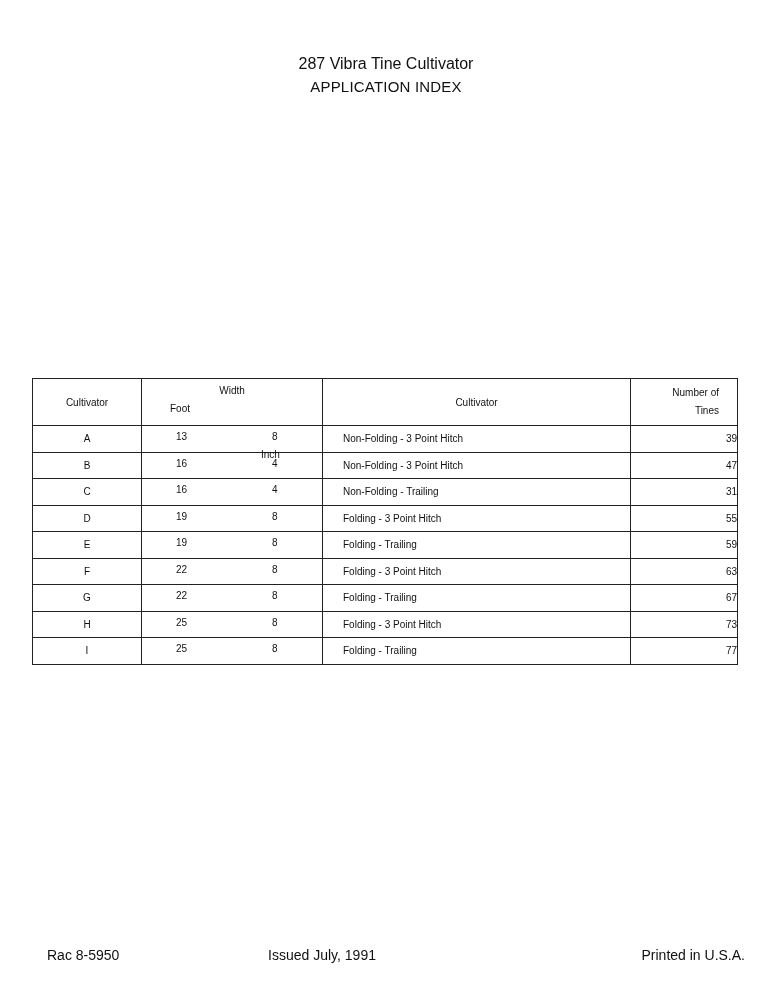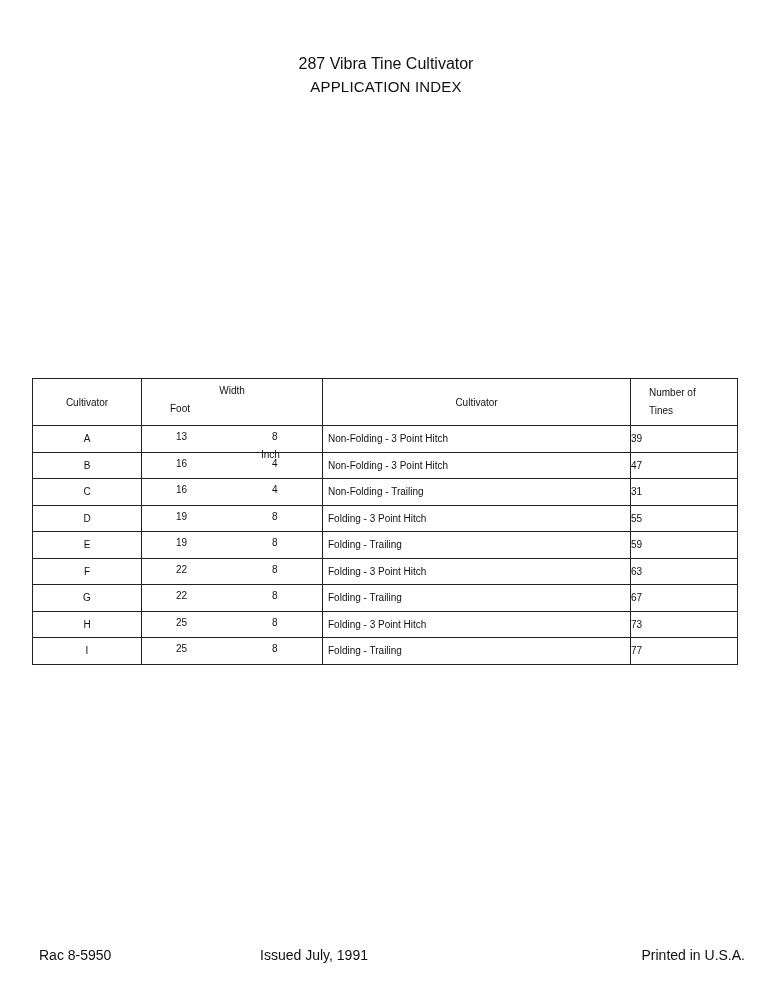--- a/index.html
+++ b/index.html
@@ -5,30 +5,30 @@
   html, body { margin: 0; padding: 0; background: #fff; }
   body { width: 772px; height: 1000px; position: relative; font-family: "Liberation Sans", sans-serif; color: #111; overflow: hidden; }
   .subtitle { position: absolute; top: 55px; left: 0; width: 772px; text-align: center; font-size: 16px; }
   .title { position: absolute; top: 78px; left: 0; width: 772px; text-align: center; font-size: 15px; letter-spacing: 0.2px; }
   table { position: absolute; top: 378px; left: 32px; width: 706px; border-collapse: collapse; font-size: 10px; table-layout: fixed; }
   td, th { border: 1.5px solid #222; font-weight: normal; padding: 0; }
   th { height: 46px; vertical-align: middle; }
   td { height: 25.5px; }
   .c1 { width: 108px; text-align: center; }
   .c2 { width: 180px; }
-  .c3 { width: 307px; text-align: left; padding-left: 5px; }
-  .c4 { text-align: left; margin-top: 12px; }
+  .c3 { width: 307px; text-align: left; padding-left: 20px; }
+  .c4 { text-align: right; margin-top: 12px; }
   .wbox { position: relative; height: 46px; }
   .wlabel { position: absolute; top: 6px; left: 0; width: 100%; }
   .wfoot { position: absolute; top: 24px; left: 28px; }
   .winch { position: absolute; top: 24px; left: 119px; margin-top: 46px; }
   .wrow { position: relative; height: 25px; }
   .vfoot { position: absolute; top: 5px; left: 34px; }
   .vinch { position: absolute; top: 5px; left: 130px; }
-  .footer { position: absolute; top: 947px; font-size: 14px; }
+  .footer { position: absolute; top: 947px; font-size: 14px; margin-left: 8px; }
   .f-left { left: 39px; }
   .f-center { left: 0; width: 628px; text-align: center; }
   .f-right { right: 27px; }
 </style>
 </head>
 <body>
 
 <div class="subtitle">287 Vibra Tine Cultivator</div>
 <div class="title">APPLICATION INDEX</div>
 

